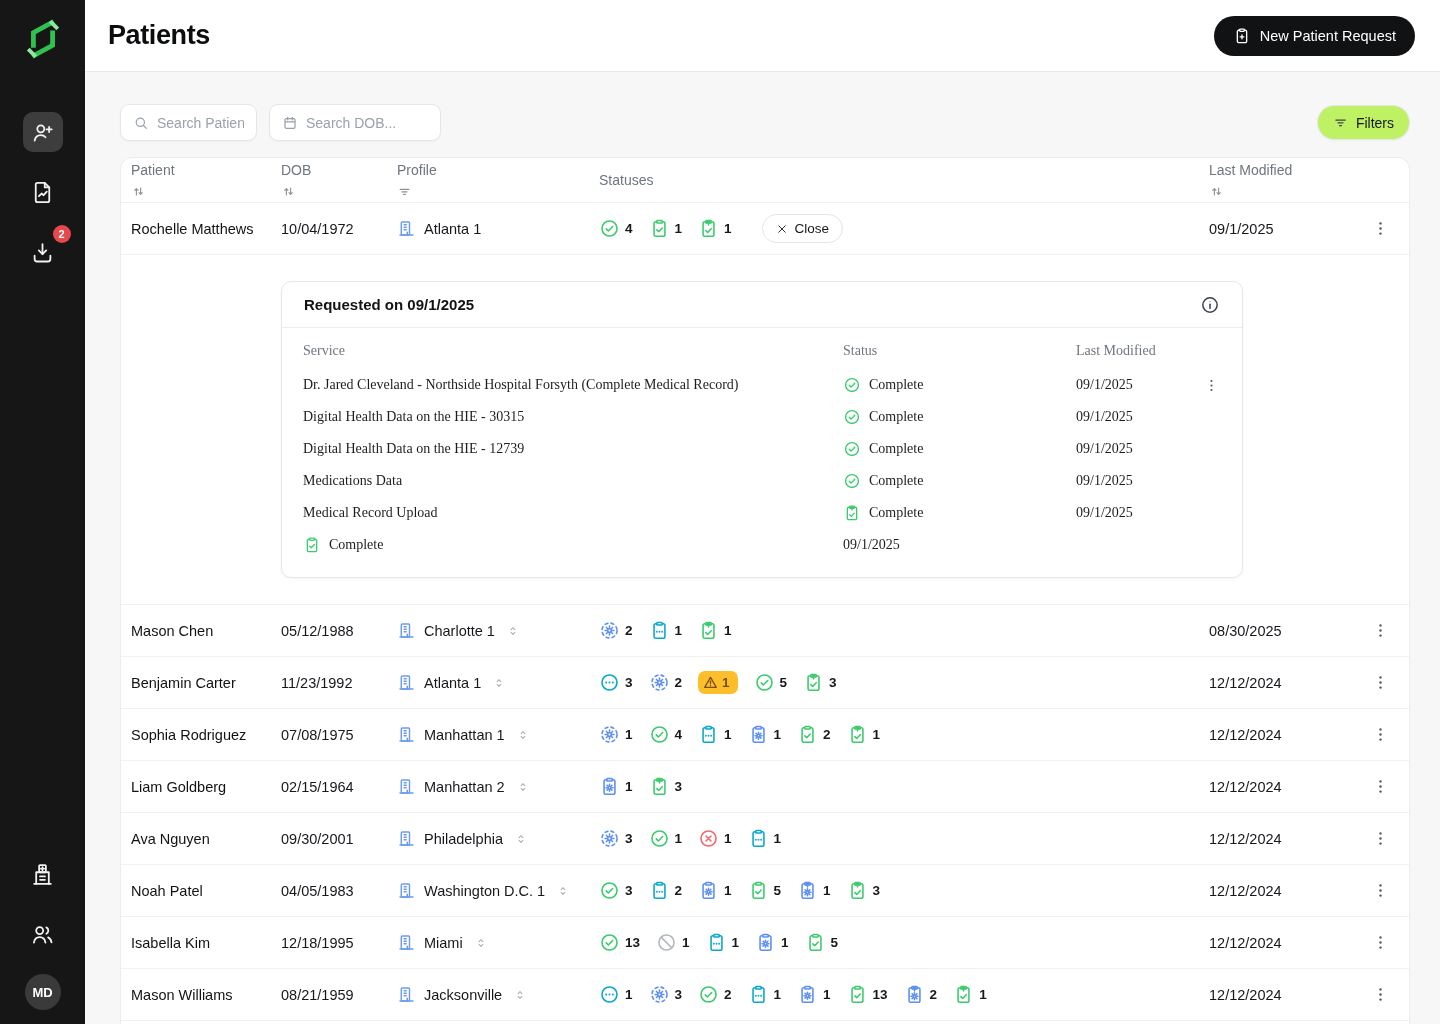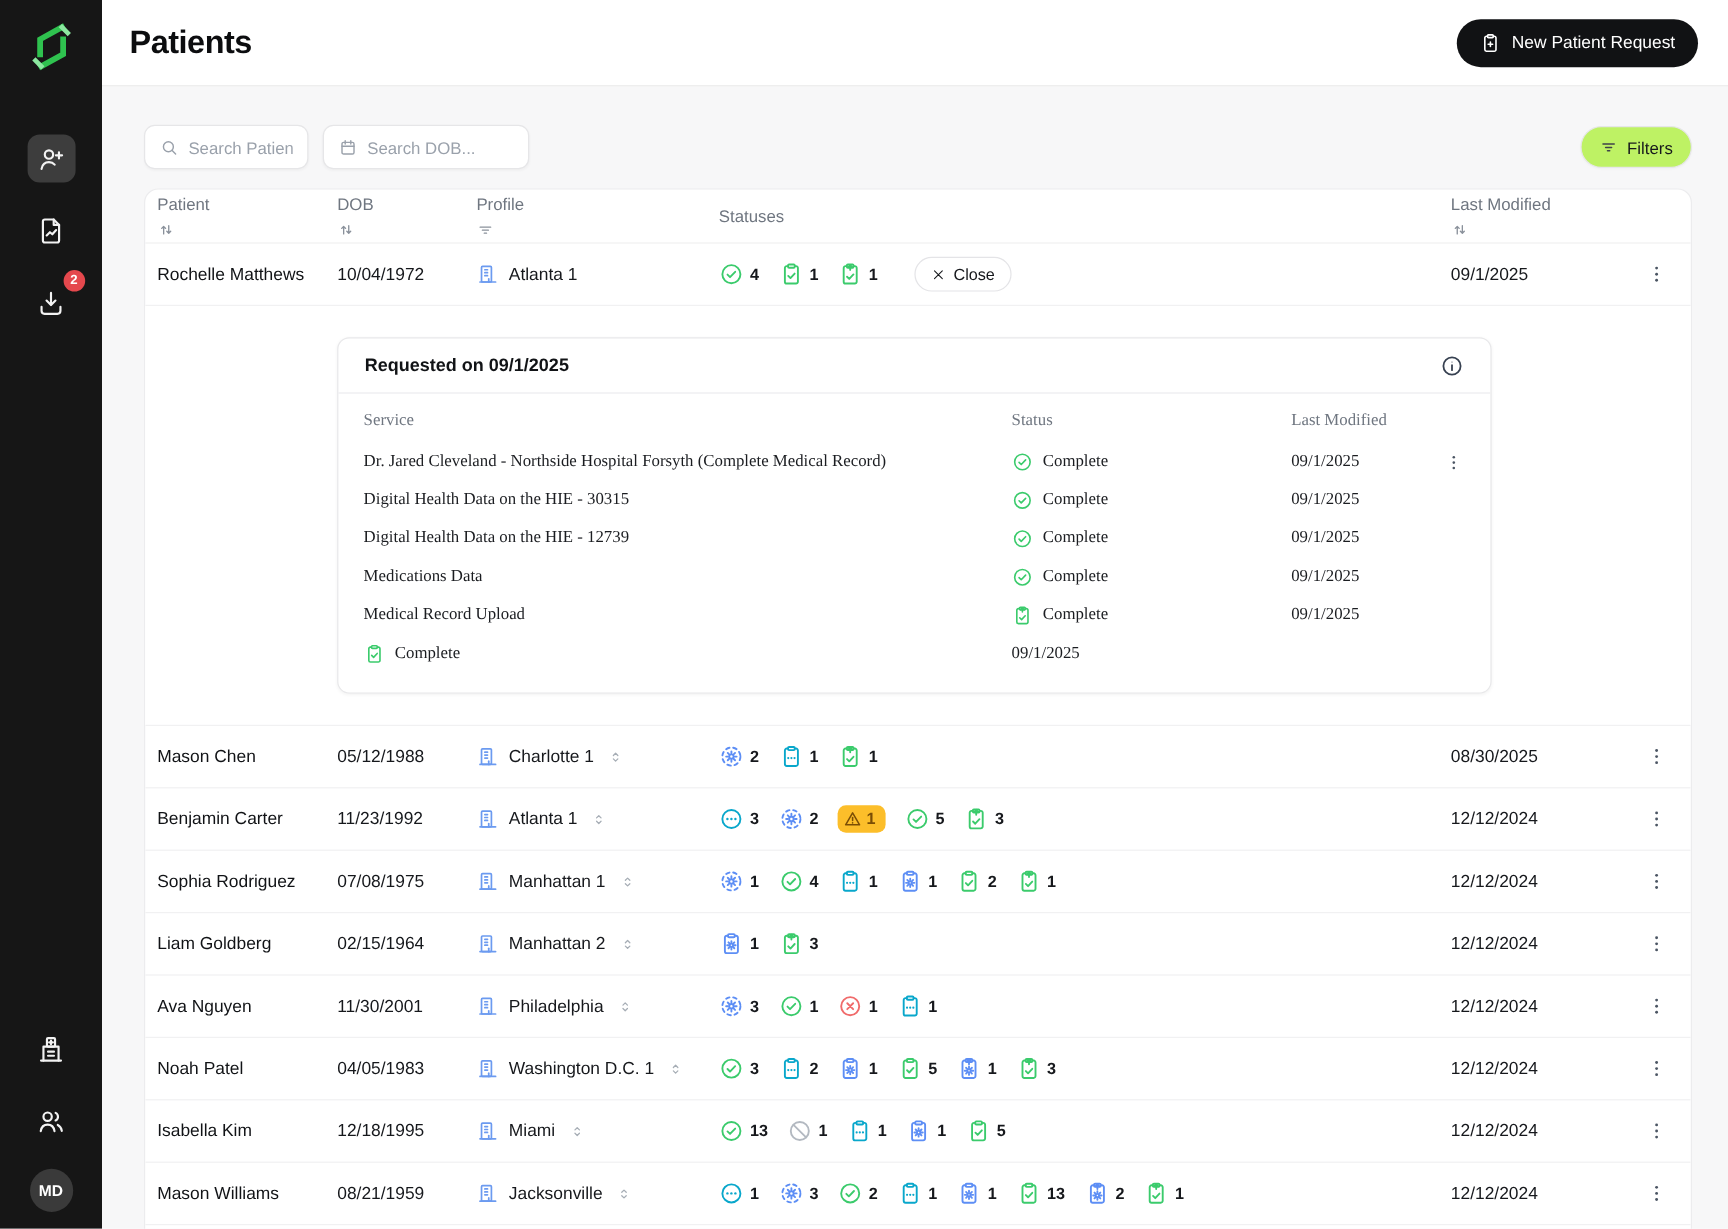--- a/index.html
+++ b/index.html
@@ -698,21 +698,21 @@
               <div class="kebab">
                 <svg style="width:19px;height:19px" viewBox="0 0 24 24" fill="none" stroke="currentColor" stroke-width="1.8" stroke-linecap="round" stroke-linejoin="round">
                   <circle cx="12" cy="5.6" r="1.5" fill="currentColor" stroke="none"></circle>
                   <circle cx="12" cy="12" r="1.5" fill="currentColor" stroke="none"></circle>
                   <circle cx="12" cy="18.4" r="1.5" fill="currentColor" stroke="none"></circle>
                 </svg>
               </div>
             </div>
             <div class="trow row">
               <div class="patient-name">Ava Nguyen</div>
-              <div>11/30/2001</div>
+              <div>09/30/2001</div>
               <div class="profile-cell">
                 <span class="bldg" style="display:flex">
                   <svg style="width:19px;height:19px" viewBox="0 0 24 24" fill="none" stroke="currentColor" stroke-width="1.8" stroke-linecap="round" stroke-linejoin="round">
                     <rect x="5.4" y="3.8" width="10.4" height="16.4" rx="1.1"></rect>
                     <path d="M3.8 20.2h16.4"></path>
                     <path d="M8.9 7.3h2.8M8.9 10.4h2.8M8.9 13.5h2.8"></path>
                     <path d="M13 20.2v-3.4"></path>
                   </svg>
                 </span>
                 <span>Philadelphia</span>

